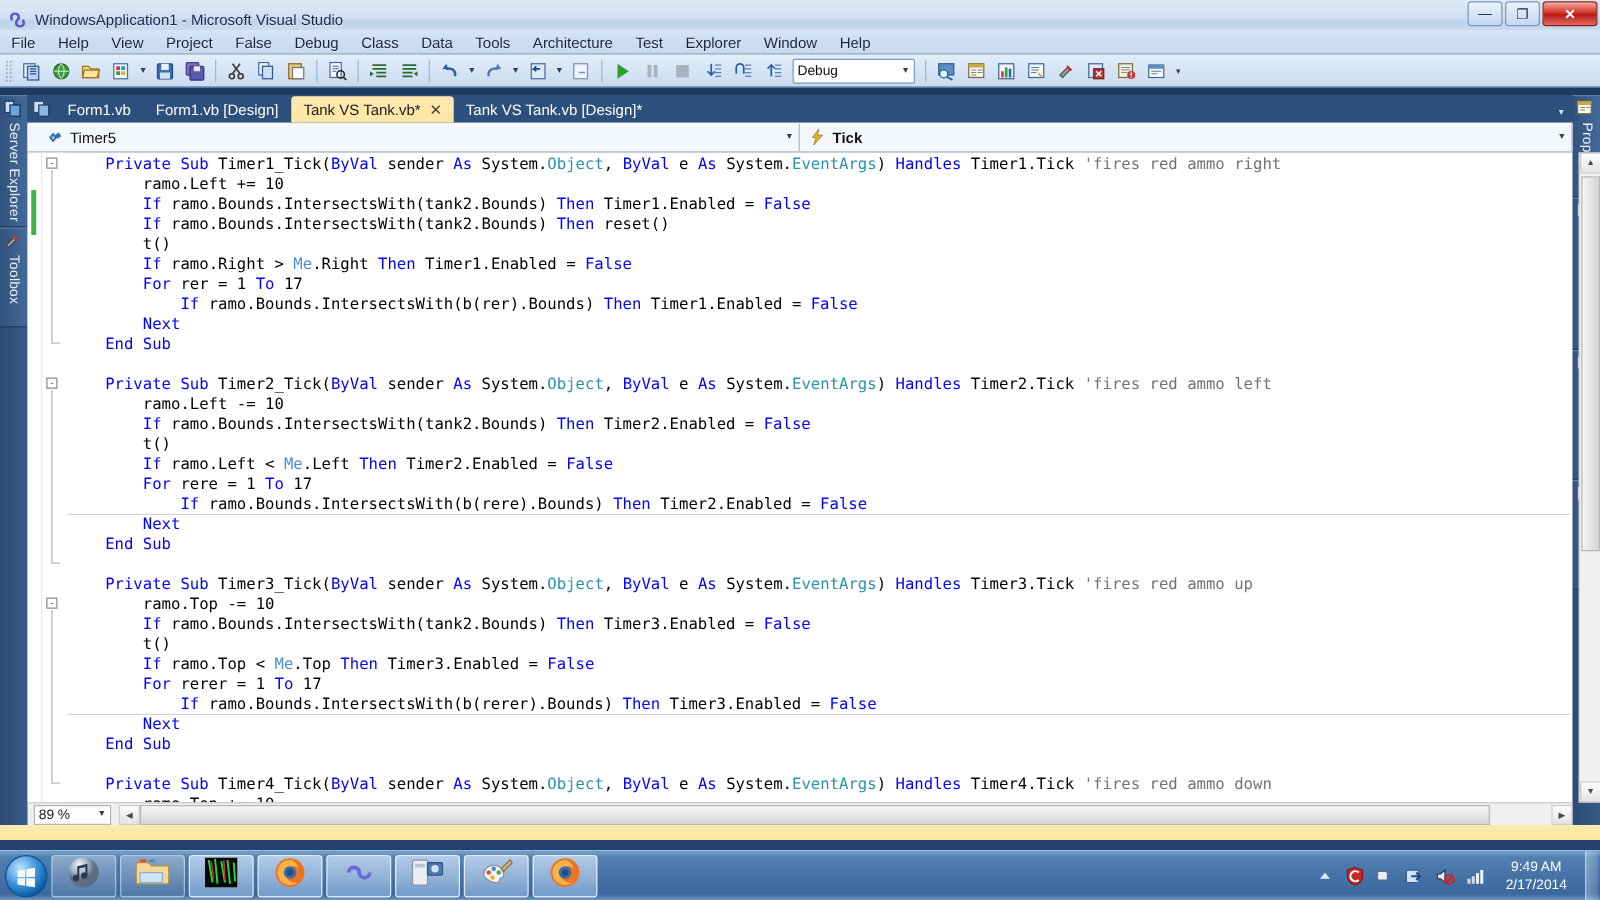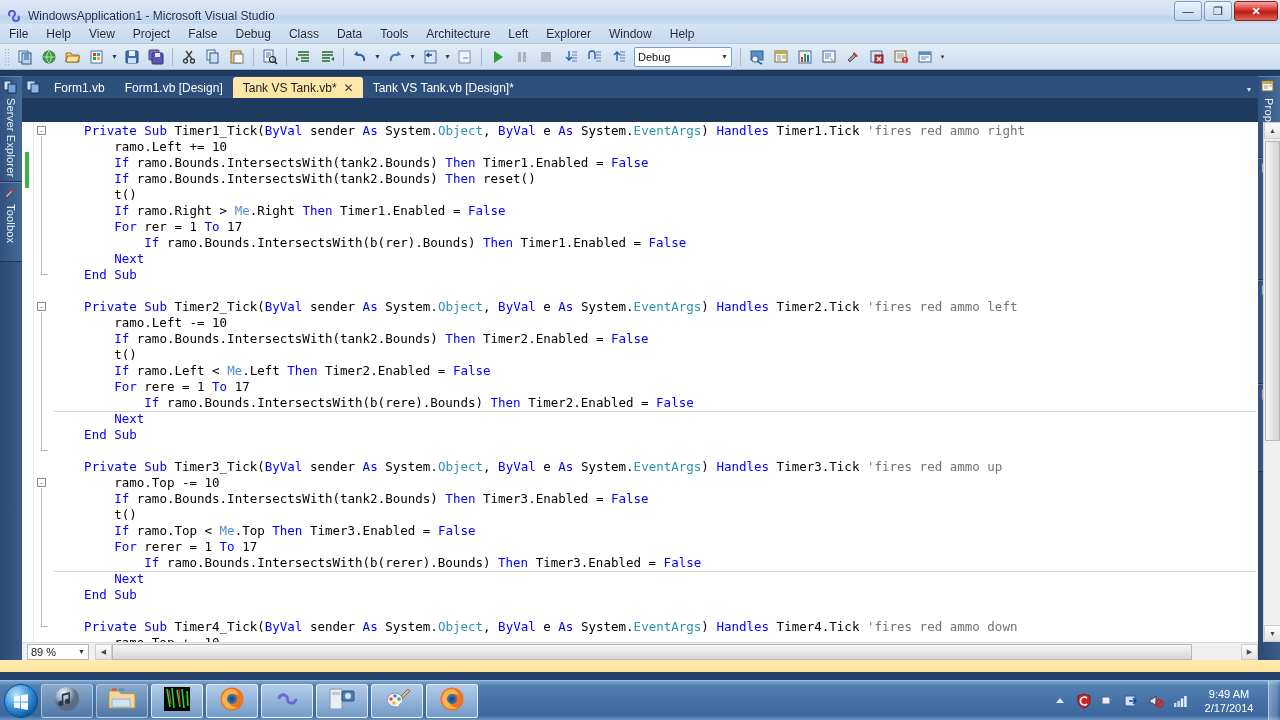--- a/index.html
+++ b/index.html
@@ -242,21 +242,21 @@
       <div class="menu-item">File</div>
       <div class="menu-item">Help</div>
       <div class="menu-item">View</div>
       <div class="menu-item">Project</div>
       <div class="menu-item">False</div>
       <div class="menu-item">Debug</div>
       <div class="menu-item">Class</div>
       <div class="menu-item">Data</div>
       <div class="menu-item">Tools</div>
       <div class="menu-item">Architecture</div>
-      <div class="menu-item">Left</div>
+      <div class="menu-item">Test</div>
       <div class="menu-item">Explorer</div>
       <div class="menu-item">Window</div>
       <div class="menu-item">Help</div>
     </div>
 
   <div class="toolbar">
     <div class="grip"></div>
 
     <div class="tb-btn">
       <svg width="16" height="16" viewBox="0 0 16 16">
@@ -543,20 +543,41 @@
           <span>Tank VS Tank.vb*</span>
           <span class="closex">✕</span>
         </div>
         <div class="dtab">
           <span>Tank VS Tank.vb [Design]*</span>
         </div>
       </div>
     <div class="dtab-scroll">▾</div>
   </div>
 
+  <div class="navbar-row">
+    <div class="nav-combo first">
+      <span class="cicon">
+        <svg width="14" height="12" viewBox="0 0 14 12">
+          <path d="M3 6l2.5-3 2.5 3-2.5 3z" fill="#7fb3e8" stroke="#2a5d94"></path>
+          <path d="M7 4l3-2 2 3-3 2z" fill="#2e6db4"></path>
+        </svg>
+      </span>
+      <span class="ctext">Timer5</span>
+      <span class="carr">▼</span>
+    </div>
+    <div class="nav-combo second">
+      <span class="cicon">
+        <svg width="12" height="13" viewBox="0 0 12 13">
+          <path d="M7 0L2 7h3l-2 6 7-8H6z" fill="#e8b32c" stroke="#9a7415" stroke-width=".6"></path>
+        </svg>
+      </span>
+      <span class="ctext">Tick</span>
+      <span class="carr">▼</span>
+    </div>
+  </div>
 
   <div class="editor">
     <div class="ind-margin">
       <div class="ind-change" style="top:30px;height:36px;"></div>
     </div>
     <div class="outline-col" id="outline-col">
         <div class="outline-box" style="top: 4px;">-</div>
         <div class="outline-line" style="top: 14px; height: 138px;"></div>
         <div class="outline-foot" style="top: 152px;"></div>
         <div class="outline-box" style="top: 180px;">-</div>

